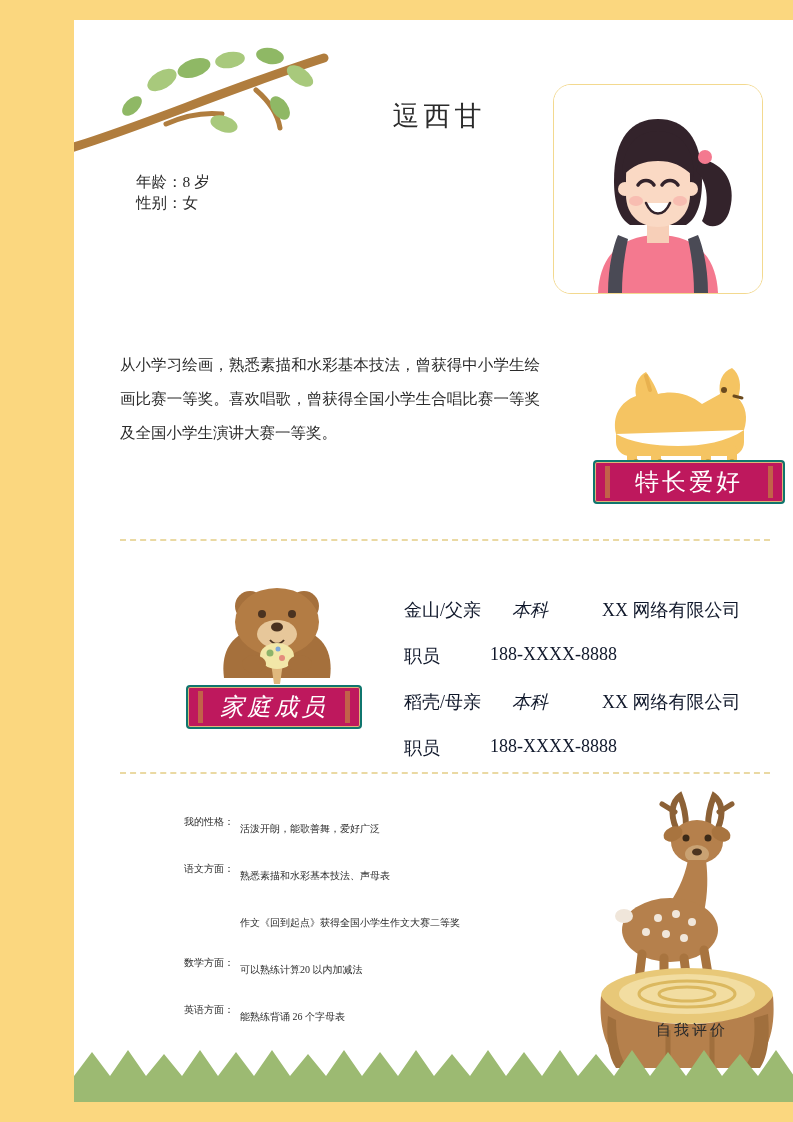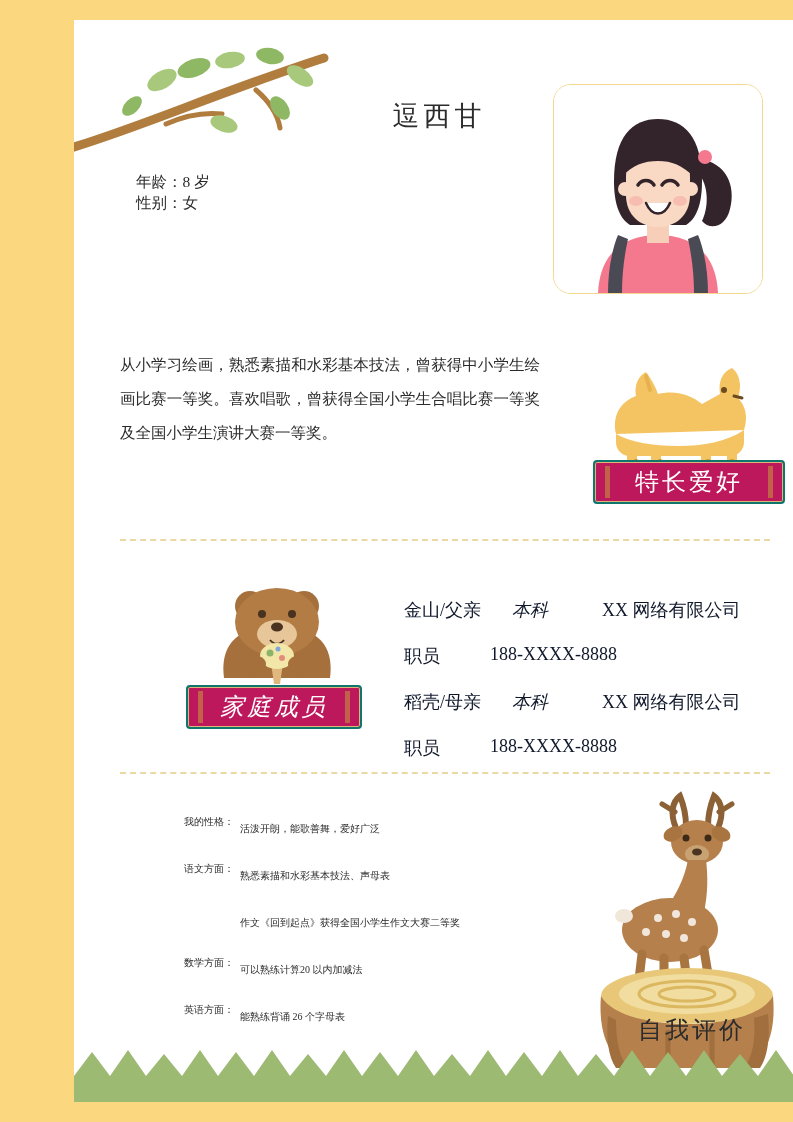--- a/index.html
+++ b/index.html
@@ -138,21 +138,21 @@
   }
   .se-row { display: flex; margin-bottom: 20px; }
   .se-label { width: 96px; text-align: right; white-space: nowrap; }
   .se-val { flex: 1; padding-left: 6px; line-height: 27px; }
   .se-val-indent { padding-left: 102px; }
 
   
   #plaque-self {
     left: 536px; top: 988px; width: 164px;
     background: transparent; border: none; box-shadow: none;
-    color: #2b2b2b; font-size: 24px;
+    color: #2b2b2b; font-size: 15px;
   }
   #plaque-self::before, #plaque-self::after { display: none; }
 
   
   .grass { position: absolute; left: 0; bottom: 0; width: 741px; height: 60px; }
 
   
   .fox { position: absolute; left: 520px; top: 330px; width: 190px; height: 120px; }
   .bear { position: absolute; left: 118px; top: 540px; width: 170px; height: 140px; }
   .deer { position: absolute; left: 498px; top: 770px; width: 230px; height: 280px; }

